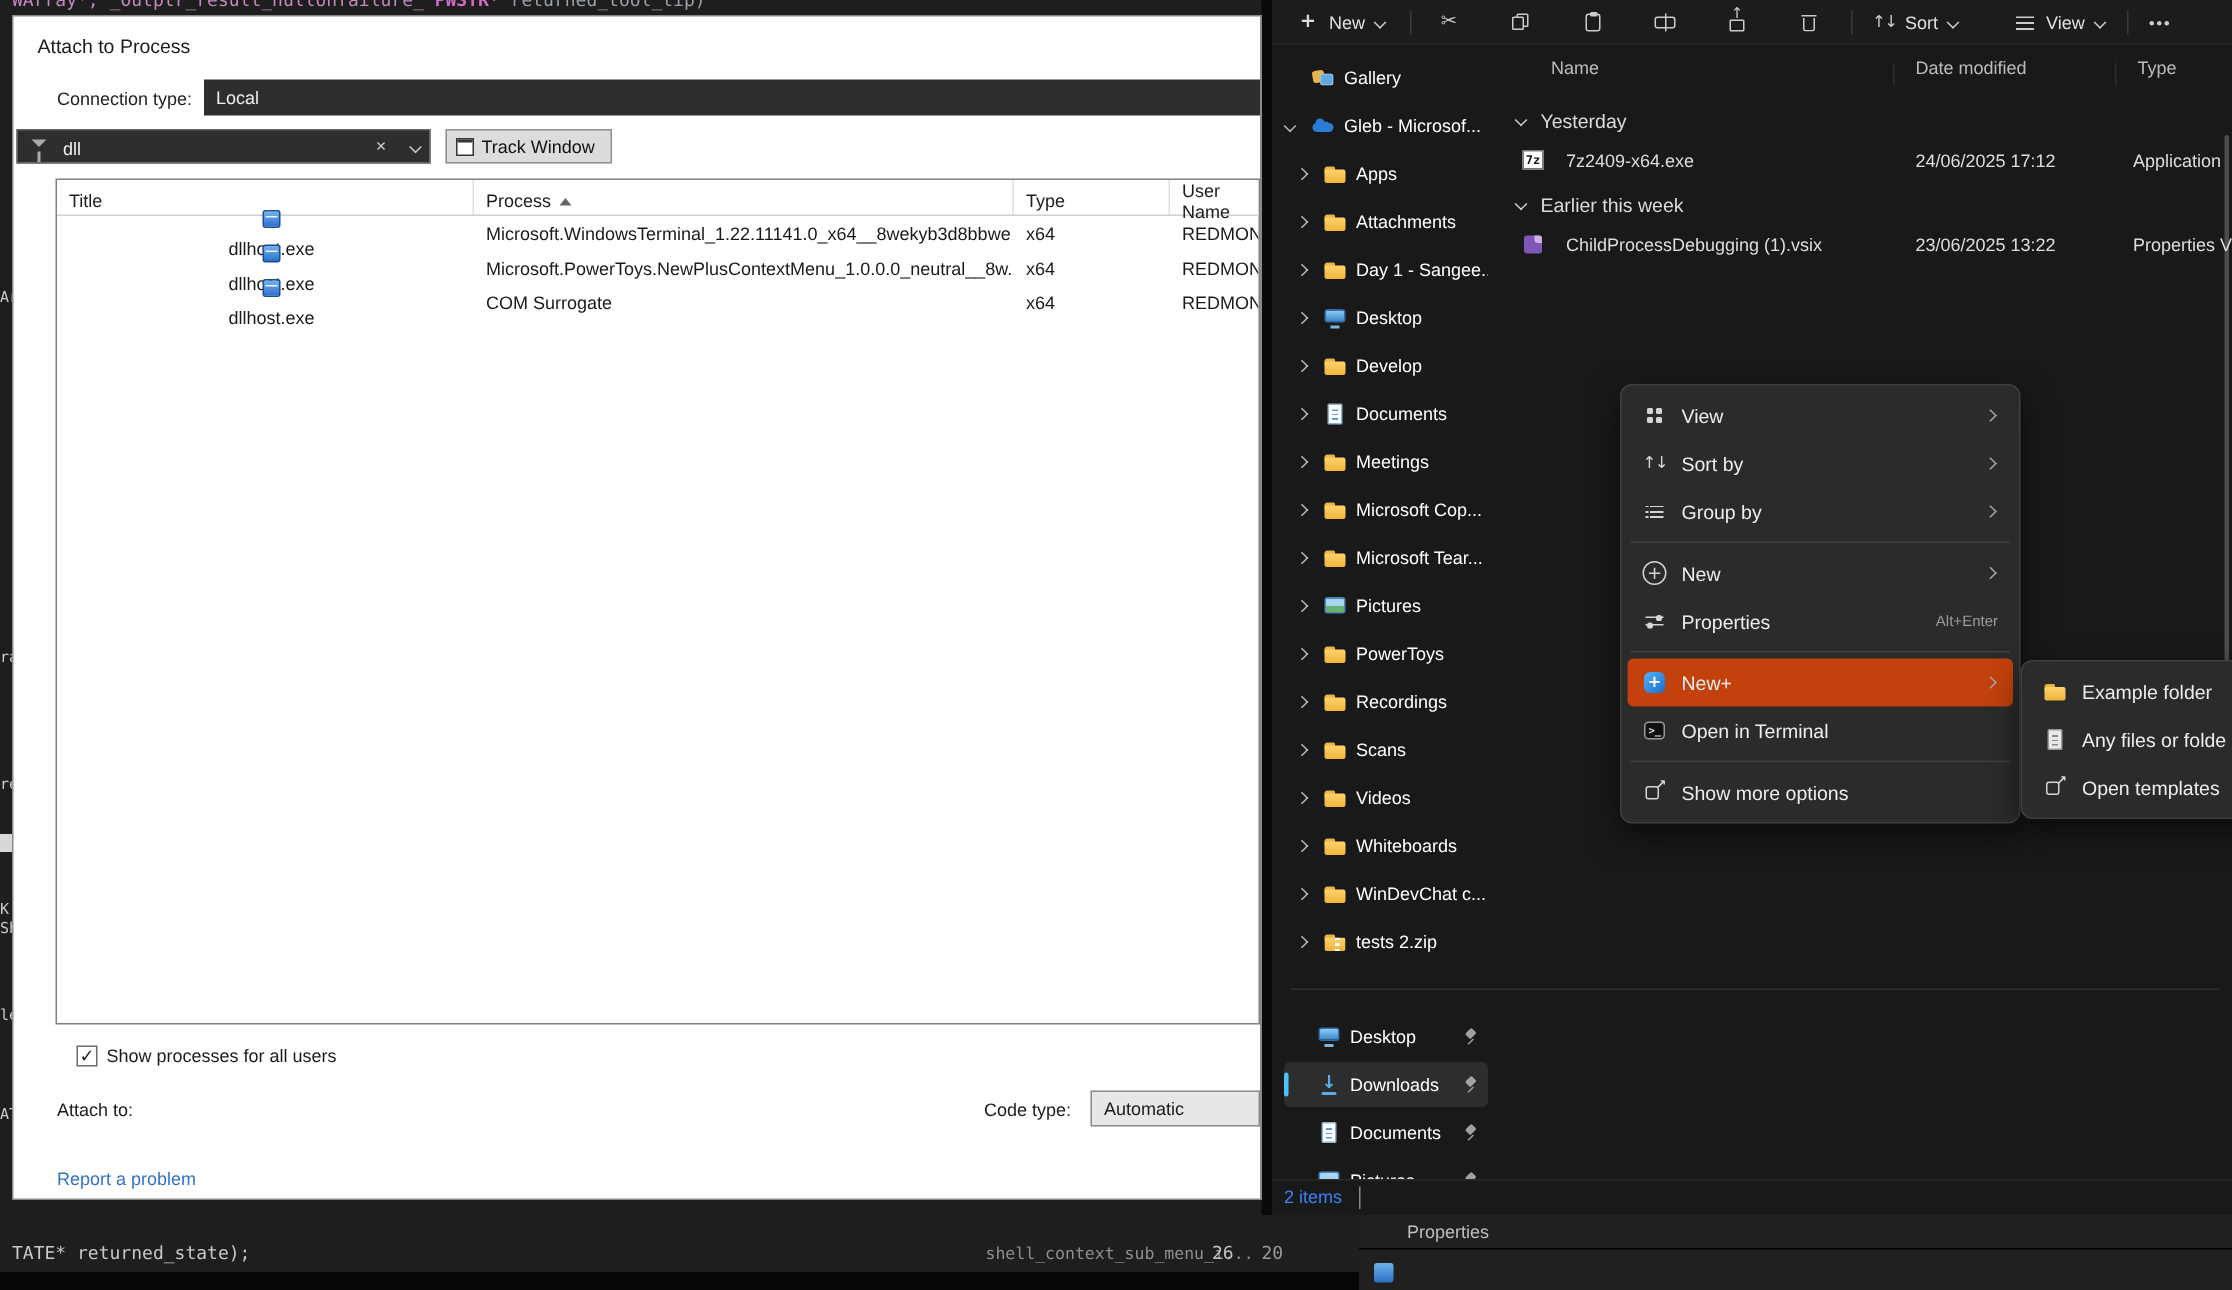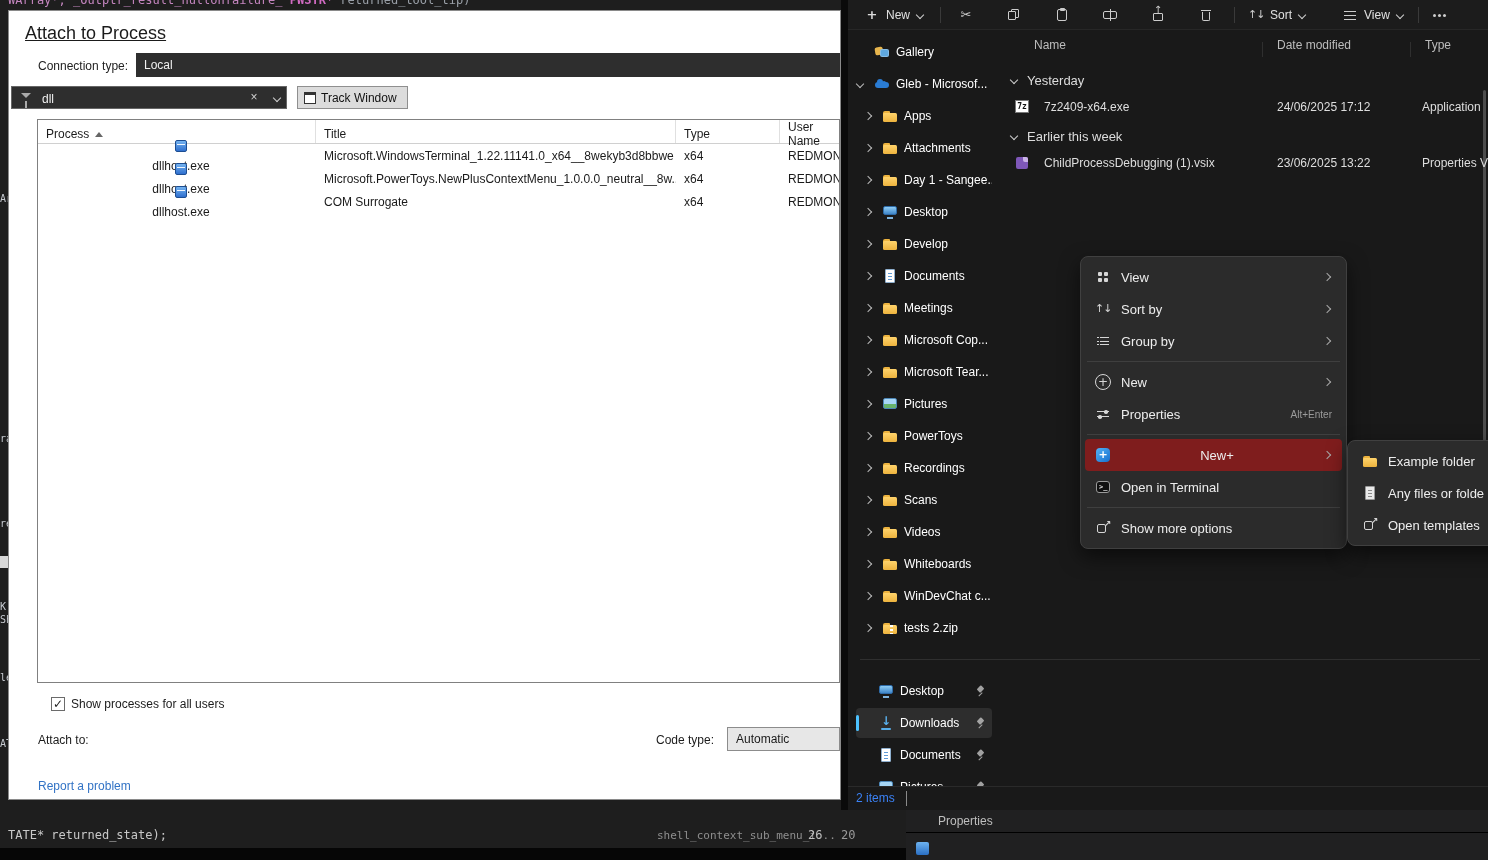--- a/index.html
+++ b/index.html
@@ -20,21 +20,21 @@
   #editor-bottom .strip{position:absolute;left:0;right:0;bottom:0;height:12px;background:#060606;}
   #editor-bottom .bline{position:absolute;left:8px;top:28px;font:12px "DejaVu Sans Mono",monospace;color:#c8c8c8;white-space:pre;}
   #editor-bottom .crumb{position:absolute;left:657px;top:29px;font:11px "DejaVu Sans Mono",monospace;color:#8f8f8f;}
   #editor-bottom .refn{position:absolute;left:808px;top:28px;font:12px "DejaVu Sans Mono",monospace;color:#c0c0c0;}
   #editor-bottom .coln{position:absolute;left:841px;top:28px;font:12px "DejaVu Sans Mono",monospace;color:#9a9a9a;}
   #gap-strip{left:841px;top:0;width:7px;height:810px;background:#0a0a0a;z-index:2;}
 
   
   #dialog{left:8px;top:10px;width:833px;height:790px;background:var(--dialog_bg);z-index:3;
           border:1px solid #8a8a8a;box-sizing:border-box;color:#1b1b1b;font-size:12px;}
-  #dlg-title{position:absolute;left:16px;top:12px;font-size:18px;color:#1b1b1b;text-decoration:underline;}
+  #dlg-title{position:absolute;left:16px;top:12px;font-size:13px;color:#1b1b1b;}
   #conn-label{position:absolute;left:29px;top:48px;color:#222;}
   #conn-combo{position:absolute;left:127px;top:42px;right:0;height:24px;background:#2e2e2e;color:#f0f0f0;
               line-height:24px;padding-left:8px;box-sizing:border-box;}
   #filter-box{position:absolute;left:2px;top:75px;width:276px;height:23px;background:#2e2e2e;border:1px solid #666;
               box-sizing:border-box;}
   #filter-box input{position:absolute;left:28px;top:0;width:190px;height:21px;background:transparent;border:none;outline:none;
               color:#f0f0f0;font:12px "Liberation Sans",sans-serif;}
   .funnel{position:absolute;left:9px;top:6px;width:0;height:0;border-left:5px solid transparent;border-right:5px solid transparent;border-top:5px solid #aaa;}
   .funnel::after{content:"";position:absolute;left:-1px;top:-1px;width:2px;height:7px;background:#aaa;top:3px;left:-1px;}
   #filter-clear{position:absolute;right:24px;top:2px;width:16px;height:16px;color:#cfcfcf;text-align:center;line-height:16px;font-size:12px;}
@@ -161,21 +161,21 @@
   .frow{position:absolute;left:0;right:0;height:26px;display:flex;align-items:center;color:#dedede;}
   .frow .name{position:absolute;left:44px;white-space:nowrap;overflow:hidden;width:230px;}
   .frow .date{position:absolute;left:277px;white-space:nowrap;}
   .frow .ftype{position:absolute;left:422px;white-space:nowrap;}
   .frow .ic{position:absolute;left:14px;}
 
   #ctx-menu{position:absolute;left:232px;top:256px;width:267px;background:var(--menu_bg);border:1px solid #404040;border-radius:8px;
             box-shadow:0 8px 20px rgba(0,0,0,.55);padding:4px;box-sizing:border-box;z-index:6;font-size:13px;color:#ededed;}
   .mi{height:32px;display:flex;align-items:center;gap:10px;padding:0 10px;border-radius:4px;}
   .mi .lbl{flex:1;white-space:nowrap;overflow:hidden;}
-  .mi.hl{background:#7f1d1d;text-align:center;}
+  .mi.hl{background:#c2410c;}
   .mi .short{color:#9b9b9b;font-size:10px;}
   .msep{height:1px;background:#3f3f3f;margin:4px 2px;}
   .mchv{width:9px;height:9px;position:relative;flex:none;}
   .mchv::after{content:"";position:absolute;left:1px;top:1px;width:5px;height:5px;border-right:1.4px solid #a8a8a8;border-bottom:1.4px solid #a8a8a8;transform:rotate(-45deg);}
   #sub-menu{position:absolute;left:499px;top:440px;width:210px;background:var(--menu_bg);border:1px solid #404040;border-radius:8px;
             box-shadow:0 8px 20px rgba(0,0,0,.55);padding:4px;box-sizing:border-box;z-index:7;font-size:13px;color:#ededed;}
   #ex-status{position:absolute;left:0;right:0;bottom:0;height:24px;background:#191919;border-top:1px solid #2a2a2a;box-sizing:border-box;}
   #ex-status .txt{position:absolute;left:8px;top:4px;color:#3b82f6;font-size:12px;}
   #ex-status .vdiv{position:absolute;left:58px;top:4px;width:1px;height:15px;background:#8a8a8a;}
 
@@ -229,26 +229,26 @@
     </div>
 
     <div id="track-btn">
       <i class="tw-ic"></i>
       <span>Track Window</span>
     </div>
 
     <div id="proc-table">
       <div class="thead">
         <div class="th">
+            <span>Title</span>
+          </div>
+        <div class="th">
           <span>Process</span>
           <i class="tri-up"></i>
         </div>
-        <div class="th">
-            <span>Title</span>
-          </div>
         <div class="th">
             <span>Type</span>
           </div>
         <div class="th">
             <span>User Name</span>
           </div>
       </div>
       <div class="trow">
         <div class="td">
             <span class="ic" data-icon="window"></span>

